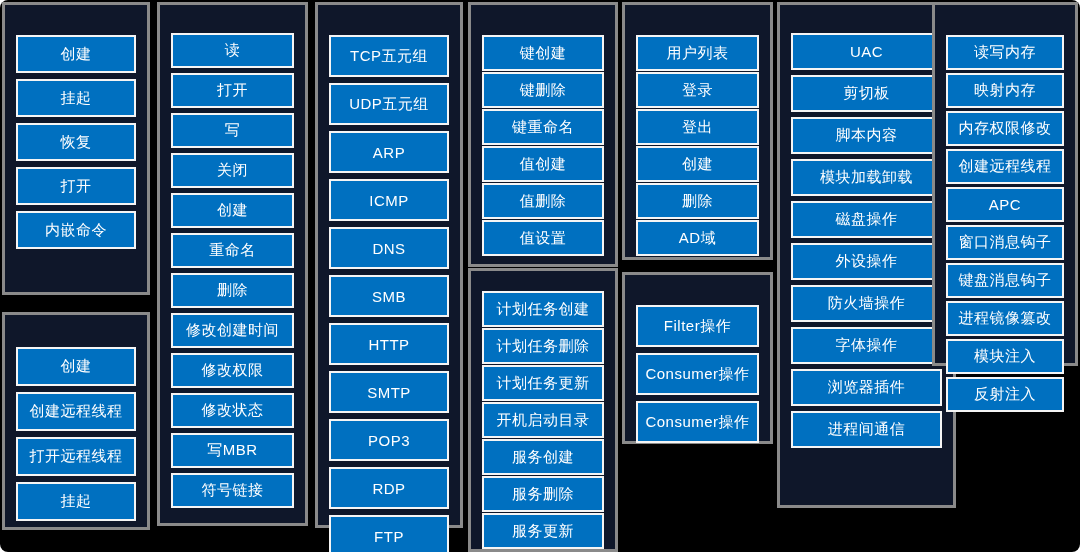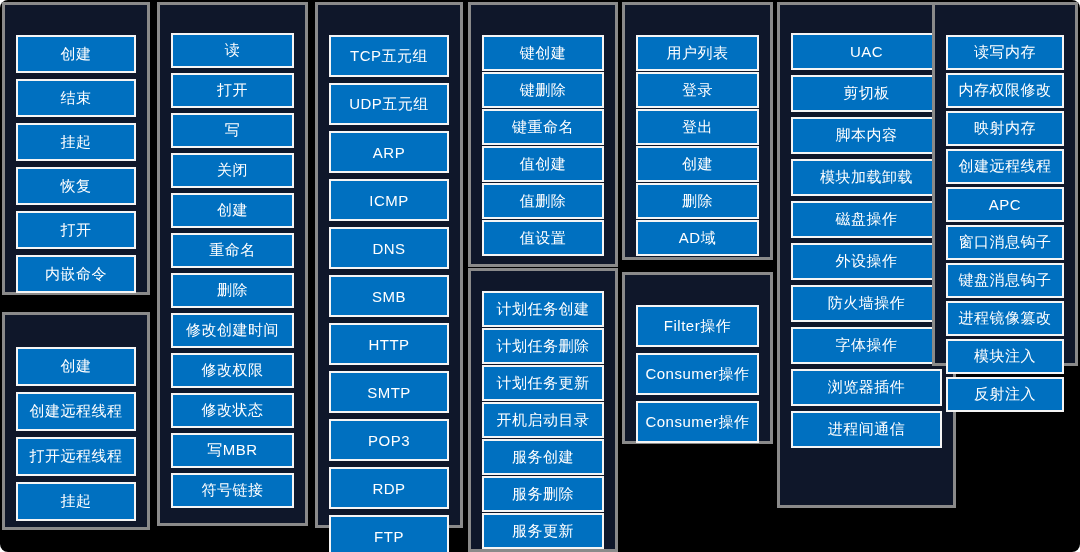--- a/index.html
+++ b/index.html
@@ -69,21 +69,20 @@
   
   .g9 { left: 932px; top: 2px;   width: 146px; height: 364px; padding-top: 30px; }
   .g9 .btn { height: 35px; margin-bottom: 3px; }
 </style>
 </head>
 <body>
 
 <div class="canvas">
   <div class="group g0">
       <div class="btn">创建</div>
-      <div class="btn">结束</div>
       <div class="btn">挂起</div>
       <div class="btn">恢复</div>
       <div class="btn">打开</div>
       <div class="btn">内嵌命令</div>
     </div>
   <div class="group g1">
       <div class="btn">创建</div>
       <div class="btn">创建远程线程</div>
       <div class="btn">打开远程线程</div>
       <div class="btn">挂起</div>
@@ -153,22 +152,22 @@
       <div class="btn">模块加载卸载</div>
       <div class="btn">磁盘操作</div>
       <div class="btn">外设操作</div>
       <div class="btn">防火墙操作</div>
       <div class="btn">字体操作</div>
       <div class="btn">浏览器插件</div>
       <div class="btn">进程间通信</div>
     </div>
   <div class="group g9">
       <div class="btn">读写内存</div>
+      <div class="btn">映射内存</div>
       <div class="btn">内存权限修改</div>
-      <div class="btn">映射内存</div>
       <div class="btn">创建远程线程</div>
       <div class="btn">APC</div>
       <div class="btn">窗口消息钩子</div>
       <div class="btn">键盘消息钩子</div>
       <div class="btn">进程镜像篡改</div>
       <div class="btn">模块注入</div>
       <div class="btn">反射注入</div>
     </div>
 </div>
 

